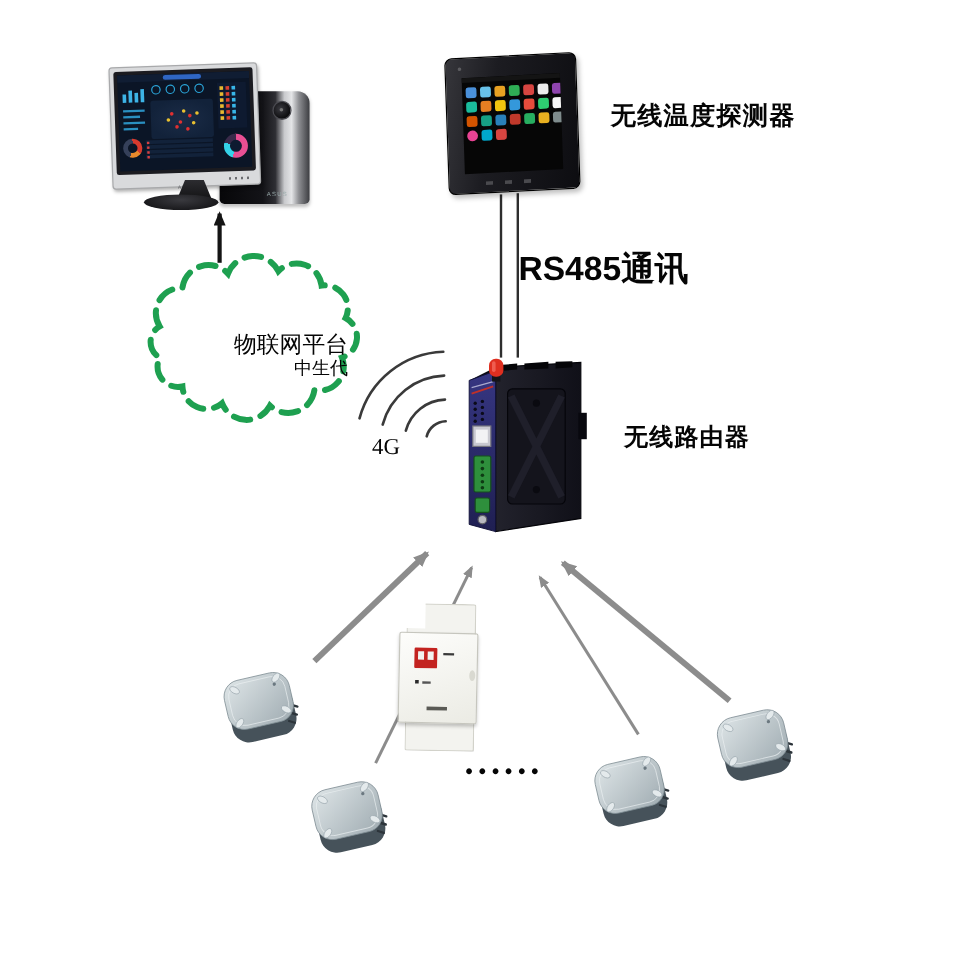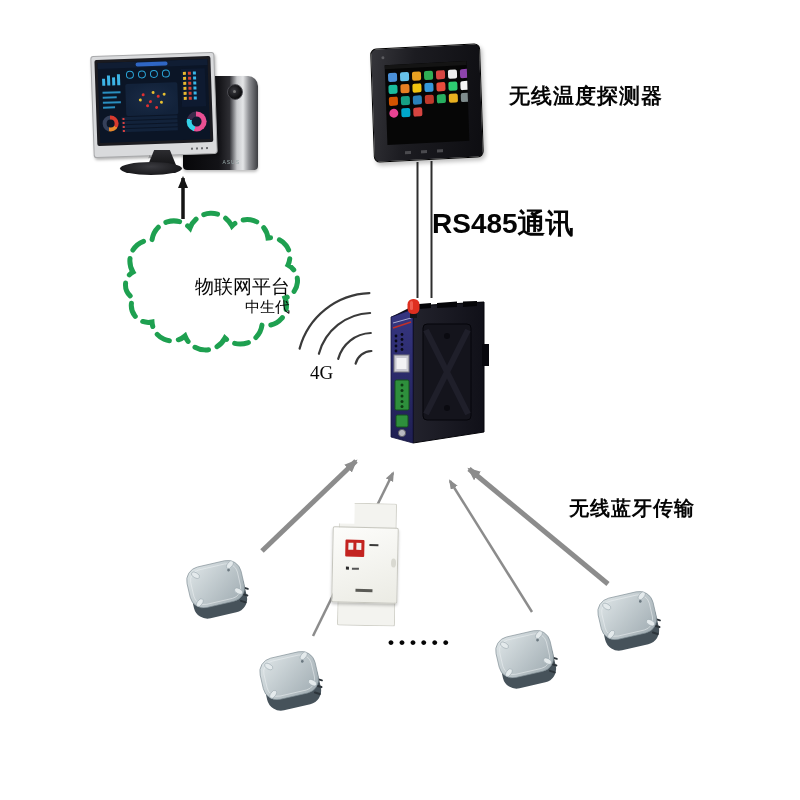--- a/index.html
+++ b/index.html
@@ -339,24 +339,24 @@
       <div class="rep-m3"></div>
       <div class="rep-m4"></div>
       <div class="rep-hole"></div>
     </div>
   </div>
 
   <div class="lbl" style="left:509px;top:82px;font-size:21px;letter-spacing:1px;">无线温度探测器</div>
 
   <div class="lbl" style="left:432px;top:205px;font-size:28px;">RS485通讯</div>
 
+  <div class="lbl" style="left:520px;top:351px;font-size:20px;letter-spacing:1px;">无线路由器</div>
 
   <div class="lbl serif" style="left:310px;top:362px;font-size:19px;">4G</div>
 
   <div class="lbl serif" style="left:125px;top:254px;width:165px;text-align:right;font-size:15px;margin-top:44px;">中生代</div>
   <div class="lbl serif" style="left:125px;top:274px;width:165px;text-align:right;font-size:19px;">物联网平台</div>
 
 
-  <div class="lbl" style="left:569px;top:495px;font-size:20px;letter-spacing:1px;">无线蓝牙传输</div>
 
   <div class="lbl" style="left:388px;top:633px;font-size:17px;letter-spacing:5px;">••••••</div>
 
 </div>
 
 </body></html>

